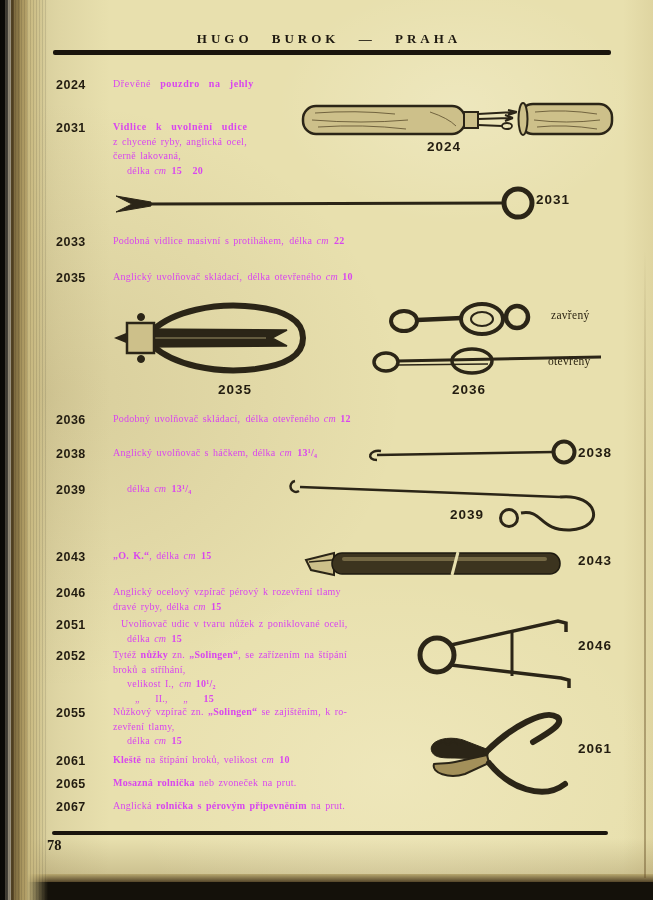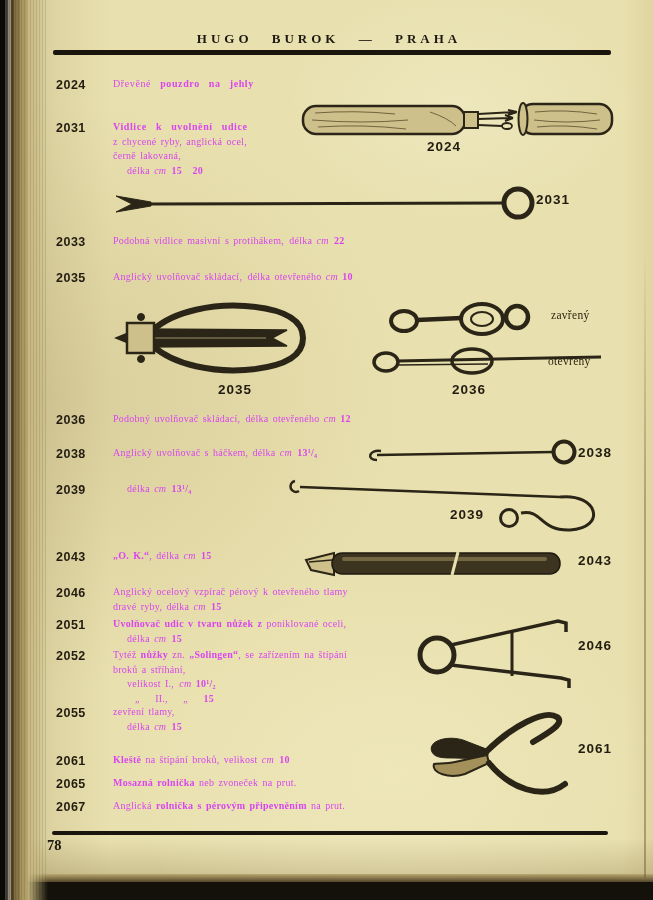--- a/index.html
+++ b/index.html
@@ -115,43 +115,44 @@
   </div>
   <div class="item it-2043">
     <span class="num">2043</span>
     <div class="desc">
       <div class="line"><span style="font-weight: 700;">„O. K.“</span><span>, délka </span><span style="font-style: italic;">cm</span><span> </span><span style="font-weight: 700;">15</span></div>
     </div>
   </div>
   <div class="item it-2046">
     <span class="num">2046</span>
     <div class="desc">
-      <div class="line"><span>Anglický ocelový vzpírač pérový k otevřeného tlamy</span></div>
+      <div class="line"><span>Anglický ocelový vzpírač pérový k rozevření tlamy</span></div>
       <div class="line"><span>dravé ryby, délka </span><span style="font-style: italic;">cm</span><span> </span><span style="font-weight: 700;">15</span></div>
     </div>
   </div>
   <div class="item it-2051">
     <span class="num">2051</span>
     <div class="desc">
-      <div class="line"><span style="font-weight: 700;">Uvolňovač udic v tvaru nůžek z</span><span> poniklované oceli,</span></div>
+      <div class="line"><span style="font-weight: 400; margin-left: 8px;">Uvolňovač udic v tvaru nůžek z</span><span> poniklované oceli,</span></div>
       <div class="line ind1"><span>délka </span><span style="font-style: italic;">cm</span><span> </span><span style="font-weight: 700;">15</span></div>
     </div>
   </div>
   <div class="item it-2052">
     <span class="num">2052</span>
     <div class="desc">
       <div class="line"><span>Tytéž </span><span style="font-weight: 700;">nůžky</span><span> zn. </span><span style="font-weight: 700;">„Solingen“</span><span>, se zařízením na štípání</span></div>
       <div class="line"><span>broků a stříhání,</span></div>
       <div class="line ind1"><span>velikost I., </span><span style="font-style: italic;">cm</span><span> </span><span style="font-weight: 700;">10¹/₂</span></div>
       <div class="line ind2"><span>„  II.,  „  </span><span style="font-weight: 700;">15</span></div>
     </div>
   </div>
   <div class="item it-2055">
     <span class="num">2055</span>
     <div class="desc">
+      <div class="line"><span>Nůžkový vzpírač zn. </span><span style="font-weight: 700;">„Solingen“</span><span> se zajištěním, k ro-</span></div>
       <div class="line"><span>zevření tlamy,</span></div>
       <div class="line ind1"><span>délka </span><span style="font-style: italic;">cm</span><span> </span><span style="font-weight: 700;">15</span></div>
     </div>
   </div>
   <div class="item it-2061">
     <span class="num">2061</span>
     <div class="desc">
         <div class="line"><span style="font-weight: 700;">Kleště</span><span> na štípání broků, velikost </span><span style="font-style: italic;">cm</span><span> </span><span style="font-weight: 700;">10</span></div>
       </div>
   </div>

